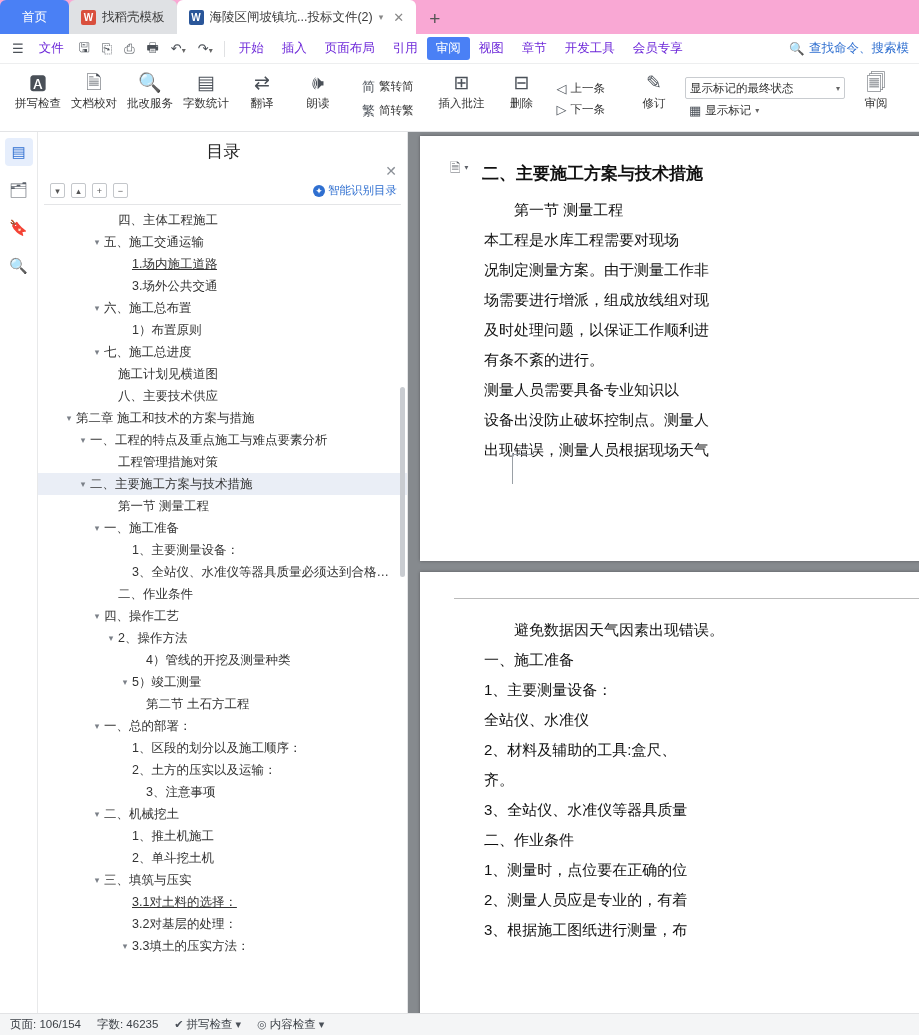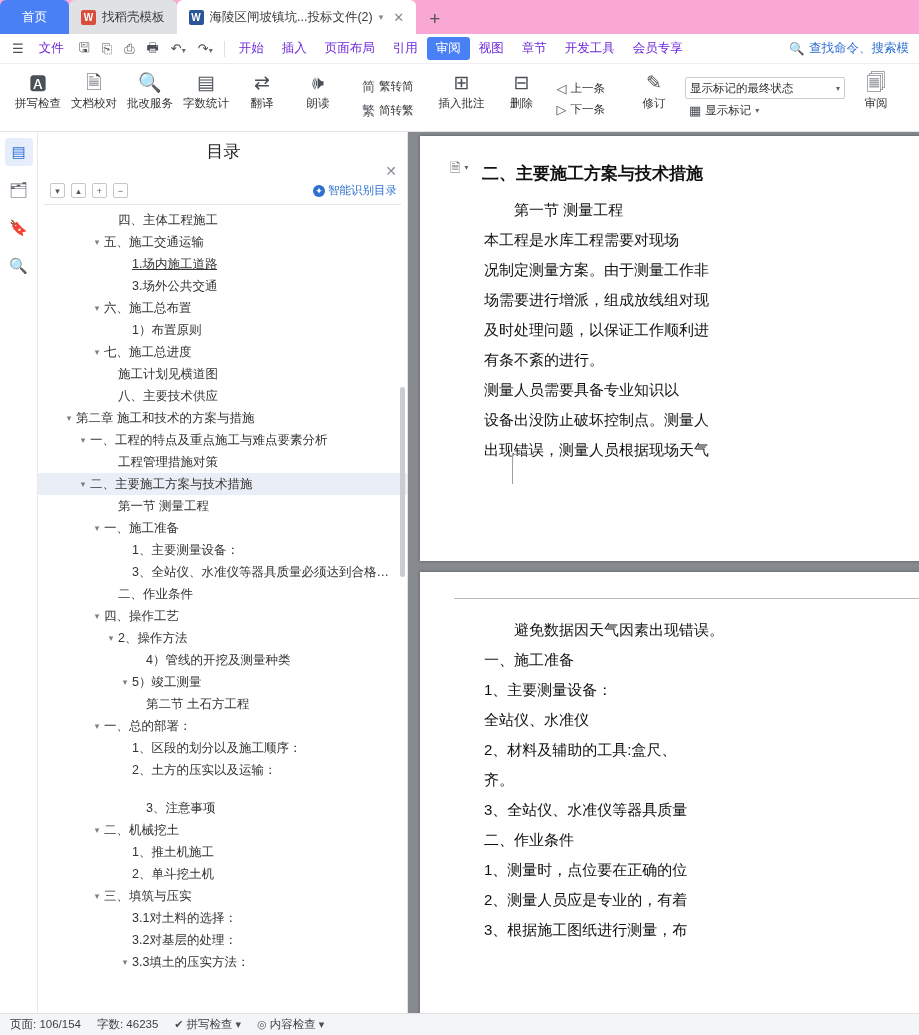--- a/index.html
+++ b/index.html
@@ -406,41 +406,41 @@
             <span class="tx">一、总的部署：</span>
           </div>
           <div class="toc-item" style="padding-left: 80px;">
             <span class="tw"></span>
             <span class="tx">1、区段的划分以及施工顺序：</span>
           </div>
           <div class="toc-item" style="padding-left: 80px;">
             <span class="tw"></span>
             <span class="tx">2、土方的压实以及运输：</span>
           </div>
-          <div class="toc-item" style="padding-left: 94px; margin-top: 16px;">
+          <div class="toc-item" style="padding-left: 94px;">
             <span class="tw"></span>
             <span class="tx">3、注意事项</span>
           </div>
           <div class="toc-item" style="padding-left: 52px;">
             <span class="tw">▾</span>
             <span class="tx">二、机械挖土</span>
           </div>
           <div class="toc-item" style="padding-left: 80px;">
             <span class="tw"></span>
             <span class="tx">1、推土机施工</span>
           </div>
           <div class="toc-item" style="padding-left: 80px; text-align: right;">
             <span class="tw"></span>
             <span class="tx">2、单斗挖土机</span>
           </div>
           <div class="toc-item" style="padding-left: 52px;">
             <span class="tw">▾</span>
             <span class="tx">三、填筑与压实</span>
           </div>
-          <div class="toc-item" style="padding-left: 80px;">
+          <div class="toc-item" style="padding-left: 80px; text-decoration: underline;">
             <span class="tw"></span>
             <span class="tx">3.1对土料的选择：</span>
           </div>
           <div class="toc-item" style="padding-left: 80px;">
             <span class="tw"></span>
             <span class="tx">3.2对基层的处理：</span>
           </div>
           <div class="toc-item" style="padding-left: 80px;">
             <span class="tw">▾</span>
             <span class="tx">3.3填土的压实方法：</span>

